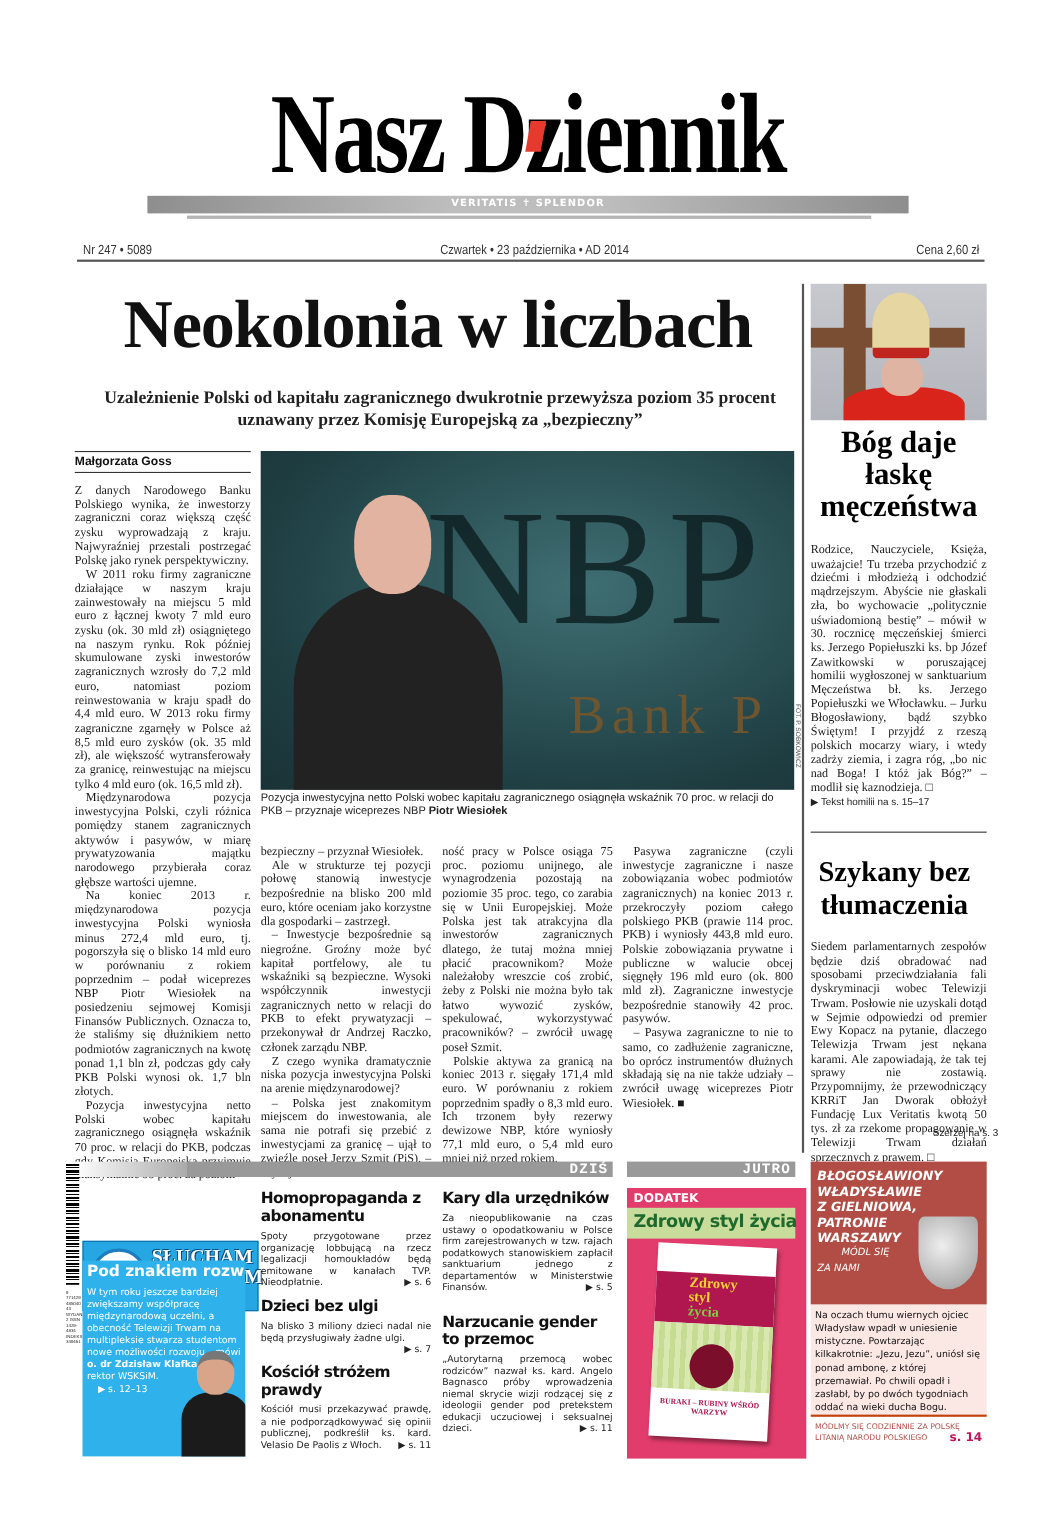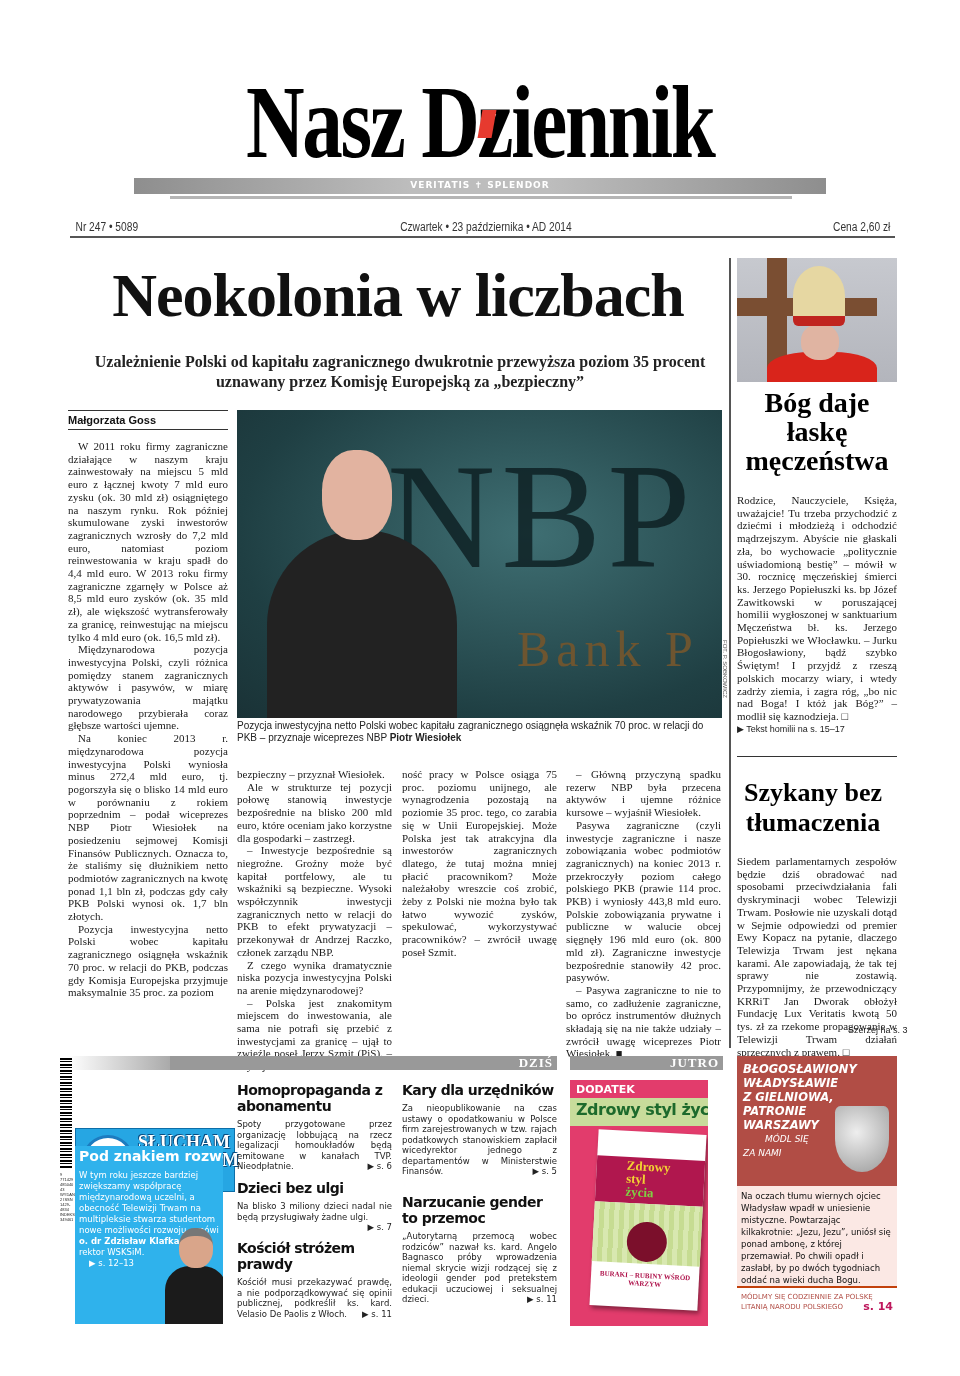--- a/index.html
+++ b/index.html
@@ -46,21 +46,21 @@
   .photo-bishop .cross-h { position: absolute; left: 0; top: 40px; width: 140px; height: 18px; background: #7a4e32; }
   .photo-bishop .mitre { position: absolute; left: 56px; top: 8px; width: 52px; height: 60px; background: #e6d7a2; border-radius: 50% 50% 10% 10%; border-bottom: 10px solid #c0241f; }
   .photo-bishop .face { position: absolute; left: 64px; top: 66px; width: 38px; height: 36px; background: #e0b4a2; border-radius: 45%; }
   .photo-bishop .robe { position: absolute; left: 30px; top: 94px; width: 110px; height: 40px; background: #d9241b; border-radius: 40% 40% 0 0; }
 
   .side-head { position: absolute; font-family: "Liberation Serif", serif; font-weight: bold; text-align: center; color: #000; }
   .side-ref { position: absolute; font-family: "Liberation Sans", sans-serif; font-size: 9px; color: #222; }
 
   
   .bar-dzis { left: 170px; top: 1056px; width: 387px; height: 14px; background: #999; }
-  .bar-label { position: absolute; right: 4px; top: -1px; font-family: Liberation Serif, serif; font-weight: bold; font-size: 13px; color: #fff; letter-spacing: 1px; }
+  .bar-label { position: absolute; right: 4px; top: -1px; font-family: Liberation Mono, monospace; font-weight: bold; font-size: 13px; color: #fff; letter-spacing: 1px; }
   .bar-dzis-left { left: 68px; top: 1056px; width: 102px; height: 14px; background: linear-gradient(90deg,#fff,#aaa); }
   .bar-jutro { left: 570px; top: 1056px; width: 153px; height: 14px; background: #999; }
 
   .barcode { left: 60px; top: 1058px; width: 12px; height: 110px; background: repeating-linear-gradient(180deg,#000 0 2px,#fff 2px 3px,#000 3px 4px,#fff 4px 6px); }
   .barcode-text { left: 60px; top: 1172px; width: 14px; font-family: "Liberation Sans", sans-serif; font-size: 4px; line-height: 5px; color: #222; }
 
   .radio-box { left: 75px; top: 1080px; width: 160px; height: 64px; background: #26a6e3; border: 1px solid #0d6ea8; margin-top: 48px; }
   .radio-logo { position: absolute; left: 6px; top: 6px; width: 52px; height: 52px; border-radius: 50%; background: #fff; border: 3px solid #1d7cc0; }
   .radio-logo-inner { position: absolute; left: 14px; top: 12px; width: 18px; height: 24px; border-radius: 50%; background: #f2c400; }
   .radio-text { position: absolute; left: 62px; top: 4px; font-family: "Liberation Serif", serif; font-weight: bold; font-size: 18px; line-height: 18px; color: #fff; text-shadow: 1px 1px 0 #0a4c80, -1px -1px 0 #0a4c80; }
@@ -70,21 +70,21 @@
   .rozwoj-name { font-weight: bold; }
   .priest { position: absolute; left: 90px; top: 82px; width: 60px; height: 96px; }
   .priest .ph { position: absolute; left: 14px; top: 0; width: 34px; height: 40px; border-radius: 45%; background: #d9a58a; border-top: 8px solid #777; }
   .priest .pb { position: absolute; left: 0; top: 38px; width: 62px; height: 60px; background: #1b1b1b; border-radius: 40% 40% 0 0; }
 
   .teaser { position: absolute; font-family: "DejaVu Sans", sans-serif; }
   .teaser h3 { font-size: 14px; line-height: 16px; font-weight: bold; color: #111; letter-spacing: -0.5px; }
   .teaser p { font-size: 8.5px; line-height: 10.5px; color: #222; margin-top: 5px; text-align: justify; }
   .teaser .ref { float: right; }
 
-  .dodatek { left: 570px; top: 1080px; width: 138px; height: 246px; background: #e23c6c; overflow: hidden; }
+  .dodatek { left: 570px; top: 1080px; width: 163px; height: 246px; background: #e23c6c; overflow: hidden; }
   .dodatek-label { position: absolute; left: 6px; top: 3px; font-family: "DejaVu Sans", sans-serif; font-weight: bold; font-size: 11px; color: #fff; }
   .dodatek-band { position: absolute; left: 0; top: 18px; width: 153px; height: 28px; background: #c8dc9b; }
   .dodatek-title { position: absolute; left: 6px; top: 2px; font-family: "DejaVu Sans", sans-serif; font-weight: bold; font-size: 16px; color: #1d6a2c; white-space: nowrap; letter-spacing: -0.5px; }
   .mag { position: absolute; left: 24px; top: 52px; width: 108px; height: 176px; background: #fff; transform: rotate(3deg); box-shadow: 2px 3px 4px rgba(0,0,0,0.4); }
   .mag-top { position: absolute; left: 0; top: 26px; width: 108px; height: 46px; background: #b0174e; }
   .mag-title { position: absolute; left: 30px; top: 28px; font-family: "Liberation Serif", serif; font-weight: bold; font-size: 13px; line-height: 13px; color: #f3d233; }
   .mag-title .g { color: #7fcf43; }
   .mag-mid { position: absolute; left: 0; top: 72px; width: 108px; height: 60px; background: repeating-linear-gradient(90deg,#d8e8b0 0 5px,#c6dc92 5px 10px); }
   .mag-beet { position: absolute; left: 34px; top: 90px; width: 40px; height: 40px; border-radius: 50%; background: #7b0f2b; }
   .mag-foot { position: absolute; left: 6px; top: 140px; width: 96px; text-align: center; font-family: "Liberation Serif", serif; font-weight: bold; font-size: 7px; color: #b0174e; }
@@ -126,37 +126,38 @@
     <div class="body"></div>
     <div class="head"></div>
   </div>
 </div>
 <div class="abs photo-credit">FOT. P. SOBKOWICZ</div>
 <div class="abs caption">
   <span>Pozycja inwestycyjna netto Polski wobec kapitału zagranicznego osiągnęła wskaźnik 70 proc. w relacji do PKB – przyznaje wiceprezes NBP </span><b>Piotr Wiesiołek</b>
 </div>
 
 <div class="col" style="left:68px; top:440px; width:160px;">
+  <p class="first">Z danych Narodowego Banku Polskiego wynika, że inwestorzy zagraniczni coraz większą część zysku wyprowadzają z kraju. Najwyraźniej przestali postrzegać Polskę jako rynek perspektywiczny.</p>
   <p>W 2011 roku firmy zagraniczne działające w naszym kraju zainwestowały na miejscu 5 mld euro z łącznej kwoty 7 mld euro zysku (ok. 30 mld zł) osiągniętego na naszym rynku. Rok później skumulowane zyski inwestorów zagranicznych wzrosły do 7,2 mld euro, natomiast poziom reinwestowania w kraju spadł do 4,4 mld euro. W 2013 roku firmy zagraniczne zgarnęły w Polsce aż 8,5 mld euro zysków (ok. 35 mld zł), ale większość wytransferowały za granicę, reinwestując na miejscu tylko 4 mld euro (ok. 16,5 mld zł).</p>
   <p>Międzynarodowa pozycja inwestycyjna Polski, czyli różnica pomiędzy stanem zagranicznych aktywów i pasywów, w miarę prywatyzowania majątku narodowego przybierała coraz głębsze wartości ujemne.</p>
   <p>Na koniec 2013 r. międzynarodowa pozycja inwestycyjna Polski wyniosła minus 272,4 mld euro, tj. pogorszyła się o blisko 14 mld euro w porównaniu z rokiem poprzednim – podał wiceprezes NBP Piotr Wiesiołek na posiedzeniu sejmowej Komisji Finansów Publicznych. Oznacza to, że staliśmy się dłużnikiem netto podmiotów zagranicznych na kwotę ponad 1,1 bln zł, podczas gdy cały PKB Polski wynosi ok. 1,7 bln złotych.</p>
   <p>Pozycja inwestycyjna netto Polski wobec kapitału zagranicznego osiągnęła wskaźnik 70 proc. w relacji do PKB, podczas gdy Komisja Europejska przyjmuje maksymalnie 35 proc. za poziom</p>
 </div>
 <div class="col" style="left:237px; top:768px; width:155px;">
   <p class="first">bezpieczny – przyznał Wiesiołek.</p>
   <p>Ale w strukturze tej pozycji połowę stanowią inwestycje bezpośrednie na blisko 200 mld euro, które oceniam jako korzystne dla gospodarki – zastrzegł.</p>
   <p>– Inwestycje bezpośrednie są niegroźne. Groźny może być kapitał portfelowy, ale tu wskaźniki są bezpieczne. Wysoki współczynnik inwestycji zagranicznych netto w relacji do PKB to efekt prywatyzacji – przekonywał dr Andrzej Raczko, członek zarządu NBP.</p>
   <p>Z czego wynika dramatycznie niska pozycja inwestycyjna Polski na arenie międzynarodowej?</p>
   <p>– Polska jest znakomitym miejscem do inwestowania, ale sama nie potrafi się przebić z inwestycjami za granicę – ujął to zwięźle poseł Jerzy Szmit (PiS). – Wydaj-</p>
 </div>
 <div class="col" style="left:402px; top:768px; width:155px;">
   <p class="first">ność pracy w Polsce osiąga 75 proc. poziomu unijnego, ale wynagrodzenia pozostają na poziomie 35 proc. tego, co zarabia się w Unii Europejskiej. Może Polska jest tak atrakcyjna dla inwestorów zagranicznych dlatego, że tutaj można mniej płacić pracownikom? Może należałoby wreszcie coś zrobić, żeby z Polski nie można było tak łatwo wywozić zysków, spekulować, wykorzystywać pracowników? – zwrócił uwagę poseł Szmit.</p>
+  <p>Polskie aktywa za granicą na koniec 2013 r. sięgały 171,4 mld euro. W porównaniu z rokiem poprzednim spadły o 8,3 mld euro. Ich trzonem były rezerwy dewizowe NBP, które wyniosły 77,1 mld euro, o 5,4 mld euro mniej niż przed rokiem.</p>
 </div>
 <div class="col" style="left:566px; top:768px; width:155px;">
-  <p>– Główną przyczyną spadku rezerw NBP była przecena aktywów i ujemne różnice kursowe – wyjaśnił Wiesiołek.</p>
   <p>Pasywa zagraniczne (czyli inwestycje zagraniczne i nasze zobowiązania wobec podmiotów zagranicznych) na koniec 2013 r. przekroczyły poziom całego polskiego PKB (prawie 114 proc. PKB) i wyniosły 443,8 mld euro. Polskie zobowiązania prywatne i publiczne w walucie obcej sięgnęły 196 mld euro (ok. 800 mld zł). Zagraniczne inwestycje bezpośrednie stanowiły 42 proc. pasywów.</p>
   <p>– Pasywa zagraniczne to nie to samo, co zadłużenie zagraniczne, bo oprócz instrumentów dłużnych składają się na nie także udziały – zwrócił uwagę wiceprezes Piotr Wiesiołek. ■</p>
 </div>
 
 <div class="vrule" style="left:729px; top:258px; height:790px;"></div>
 
 <div class="abs photo-bishop">
   <div class="cross-v"></div>
     <div class="cross-h"></div>
   <div class="robe"></div>
@@ -220,21 +221,21 @@
   <h3>Dzieci bez ulgi</h3>
   <p><span>Na blisko 3 miliony dzieci nadal nie będą przysługiwały żadne ulgi.</span> <span class="ref">▶ s. 7</span></p>
 </div>
 <div class="teaser" style="left:237px; top:1240px; width:155px;">
   <h3>Kościół stróżem prawdy</h3>
   <p><span>Kościół musi przekazywać prawdę, a nie podporządkowywać się opinii publicznej, podkreślił ks. kard. Velasio De Paolis z Włoch.</span> <span class="ref">▶ s. 11</span></p>
 </div>
 
 <div class="teaser" style="left:402px; top:1082px; width:155px;">
   <h3>Kary dla urzędników</h3>
-  <p><span>Za nieopublikowanie na czas ustawy o opodatkowaniu w Polsce firm zarejestrowanych w tzw. rajach podatkowych stanowiskiem zapłacił wicedyrektor jednego z departamentów w Ministerstwie Finansów.</span> <span class="ref">▶ s. 5</span></p>
+  <p><span>Za nieopublikowanie na czas ustawy o opodatkowaniu w Polsce firm zarejestrowanych w tzw. rajach podatkowych stanowiskiem zapłacił sanktuarium jednego z departamentów w Ministerstwie Finansów.</span> <span class="ref">▶ s. 5</span></p>
 </div>
 <div class="teaser" style="left:402px; top:1194px; width:155px;">
   <h3>Narzucanie gender to przemoc</h3>
   <p><span>„Autorytarną przemocą wobec rodziców” nazwał ks. kard. Angelo Bagnasco próby wprowadzenia niemal skrycie wizji rodzącej się z ideologii gender pod pretekstem edukacji uczuciowej i seksualnej dzieci.</span> <span class="ref">▶ s. 11</span></p>
 </div>
 
 <div class="abs dodatek">
   <div class="dodatek-label">DODATEK</div>
   <div class="dodatek-band">
     <div class="dodatek-title">Zdrowy styl życia</div>

